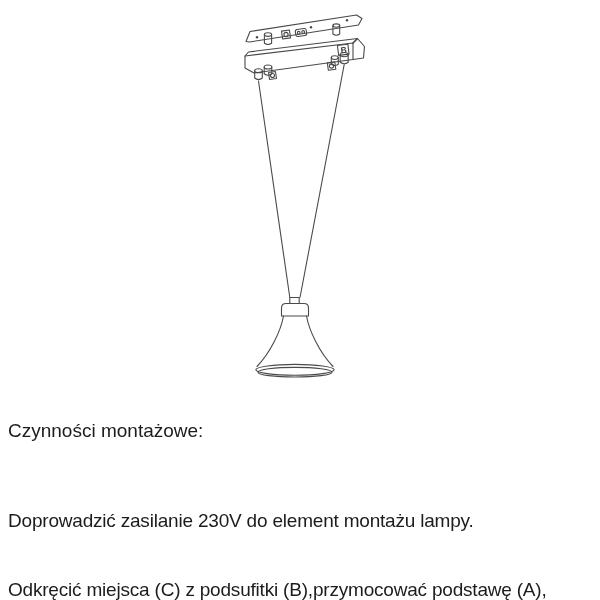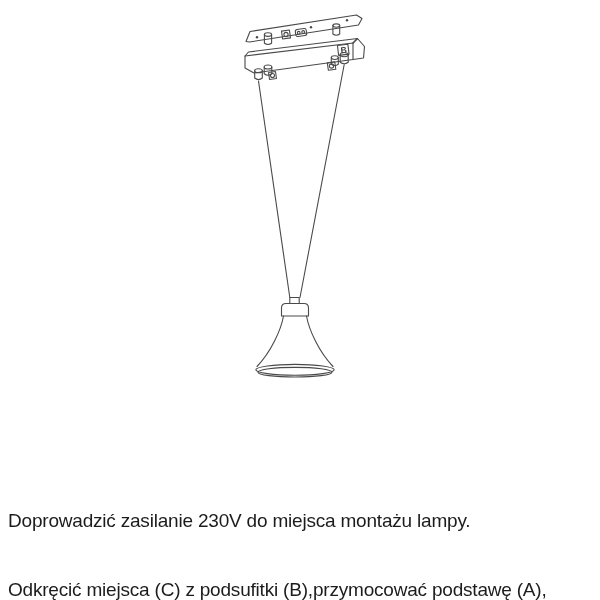--- a/index.html
+++ b/index.html
@@ -98,22 +98,23 @@
     <g>
       <rect class="draw" x="289.8" y="297.5" width="9.4" height="6"></rect>
       <path class="draw" d="M281.5,316 L281.5,308 Q281.5,303.5 286,303.5 L304,303.5 Q308.5,303.5 308.5,308 L308.5,316 Z"></path>
       <path class="draw" d="M283.5,316 C281,330 271,352 257,366.5"></path>
       <path class="draw" d="M306.5,316 C309,330 319,352 333,366.5"></path>
       <ellipse class="draw" cx="295" cy="369.8" rx="39.2" ry="5.4"></ellipse>
       <ellipse class="draw" cx="295" cy="372.2" rx="37" ry="4.8"></ellipse>
     </g>
   </svg>
 
+  <div class="heading">Czynności montażowe:</div>
 
   <div class="body-text">
-    <div>Doprowadzić zasilanie 230V do miejsca montażu lampy.</div>
+    <div>Doprowadzić zasilanie 230V do element montażu lampy.</div>
     <div>Odkręcić miejsca (C) z podsufitki (B),przymocować podstawę (A),</div>
     
     
     
   </div>
 
 </div>
 
 </body></html>

